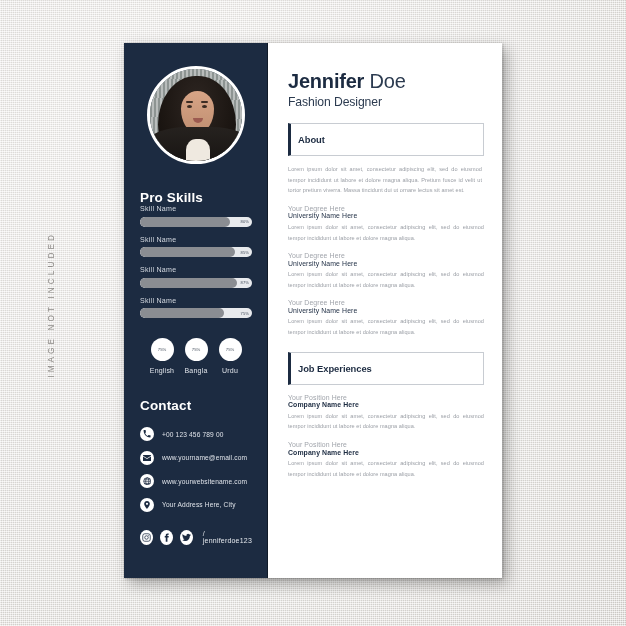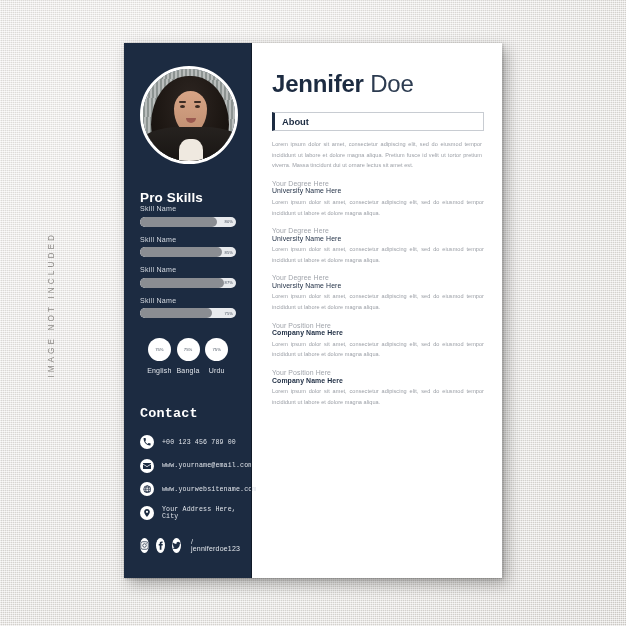--- a/index.html
+++ b/index.html
@@ -40,21 +40,21 @@
     position: absolute;
     left: 124px; top: 43px;
     width: 378px; height: 535px;
     display: flex;
     background: #ffffff;
     box-shadow: 5px 6px 14px rgba(0,0,0,.30), 1px 1px 3px rgba(0,0,0,.20);
   }
 
   
   #sidebar {
-    width: 128px;
+    width: 144px;
     background: #1c2b41;
     color: #ffffff;
     padding: 0 16px;
     position: relative;
     flex-shrink: 0;
   }
   #sidebar::after {
     content: "";
     position: absolute; right: 0; top: 0; bottom: 0;
     width: 1px; background: #101a28;
@@ -176,21 +176,21 @@
     color: #46505e;
   }
   .lang-name {
     margin-top: 6px;
     font-size: 7px;
     color: #dfe3e9;
     letter-spacing: .2px;
   }
 
   
-  #contact-block { margin-top: 32px; font-family: Liberation Mono, monospace; }
+  #contact-block { margin-top: 24px; }
   #contact-list { margin-top: 14px; }
   .contact-row {
     display: flex;
     align-items: center;
     margin-bottom: 9.5px;
   }
   .c-ico {
     width: 14px; height: 14px;
     border-radius: 50%;
     background: #ffffff;
@@ -227,40 +227,40 @@
   }
 
   
   #main {
     flex: 1;
     background: #ffffff;
     padding: 27px 18px 0 20px;
   }
 
   #name-line {
-    font-size: 24px;
+    font-size: 20px;
     color: #1c2b41;
     letter-spacing: -.2px;
     white-space: nowrap;
   }
   #name-line .first { font-weight: 700; }
   #name-line .last { font-weight: 400; color: #2c3b50; }
 
   #job-title {
     font-size: 12.2px;
     font-weight: 400;
     color: #2c3b50;
     margin-top: 2px;
     letter-spacing: -.1px;
   }
 
   
   .sec-head {
     margin-top: 14px;
-    height: 19px;
+    height: 33px;
     border: 1px solid #c8ccd2;
     border-left: 3px solid #1c2b41;
     display: flex;
     align-items: center;
     padding-left: 7px;
   }
   .sec-head span {
     font-size: 9.4px;
     font-weight: 700;
     color: #1c2b41;
@@ -439,20 +439,21 @@
       <span id="social-handle">/ jenniferdoe123</span>
     </div>
 
   </aside>
 
   <main id="main">
 
     <div id="name-line">
       <span class="first">Jennifer</span><span> </span><span class="last">Doe</span>
     </div>
+    <div id="job-title">Fashion Designer</div>
 
     <div class="sec-head">
       <span>About</span>
     </div>
     <p id="about-text" class="body-text">Lorem ipsum dolor sit amet, consectetur adipiscing elit, sed do eiusmod tempor incididunt ut labore et dolore magna aliqua. Pretium fusce id velit ut tortor pretium viverra. Massa tincidunt dui ut ornare lectus sit amet est.</p>
 
     <div class="entries">
 
       <div class="entry">
         <div class="entry-sub">Your Degree Here</div>
@@ -467,20 +468,23 @@
       </div>
 
       <div class="entry">
         <div class="entry-sub">Your Degree Here</div>
         <div class="entry-title">University Name Here</div>
         <p class="body-text entry-desc">Lorem ipsum dolor sit amet, consectetur adipiscing elit, sed do eiusmod tempor incididunt ut labore et dolore magna aliqua.</p>
       </div>
 
     </div>
 
+    <div class="sec-head">
+      <span>Job Experiences</span>
+    </div>
     <div class="entries">
 
       <div class="entry">
         <div class="entry-sub">Your Position Here</div>
         <div class="entry-title bold">Company Name Here</div>
         <p class="body-text entry-desc">Lorem ipsum dolor sit amet, consectetur adipiscing elit, sed do eiusmod tempor incididunt ut labore et dolore magna aliqua.</p>
       </div>
 
       <div class="entry">
         <div class="entry-sub">Your Position Here</div>

